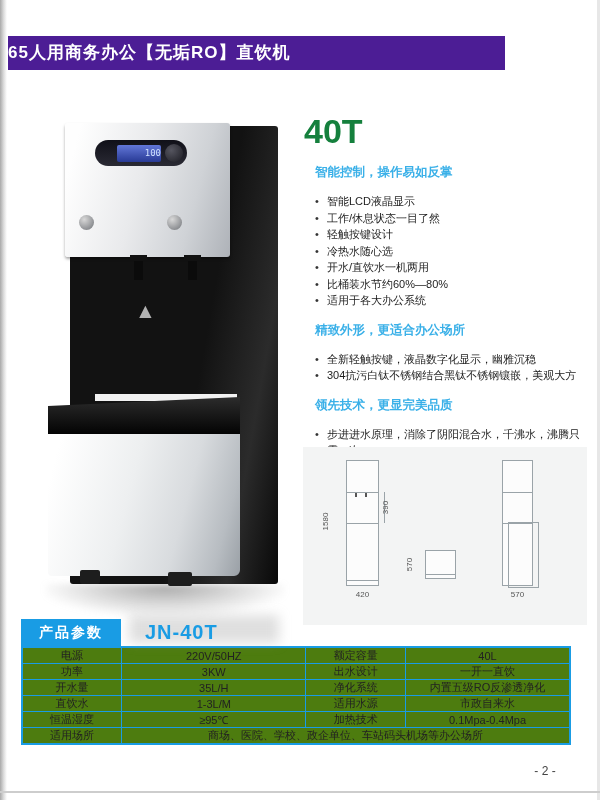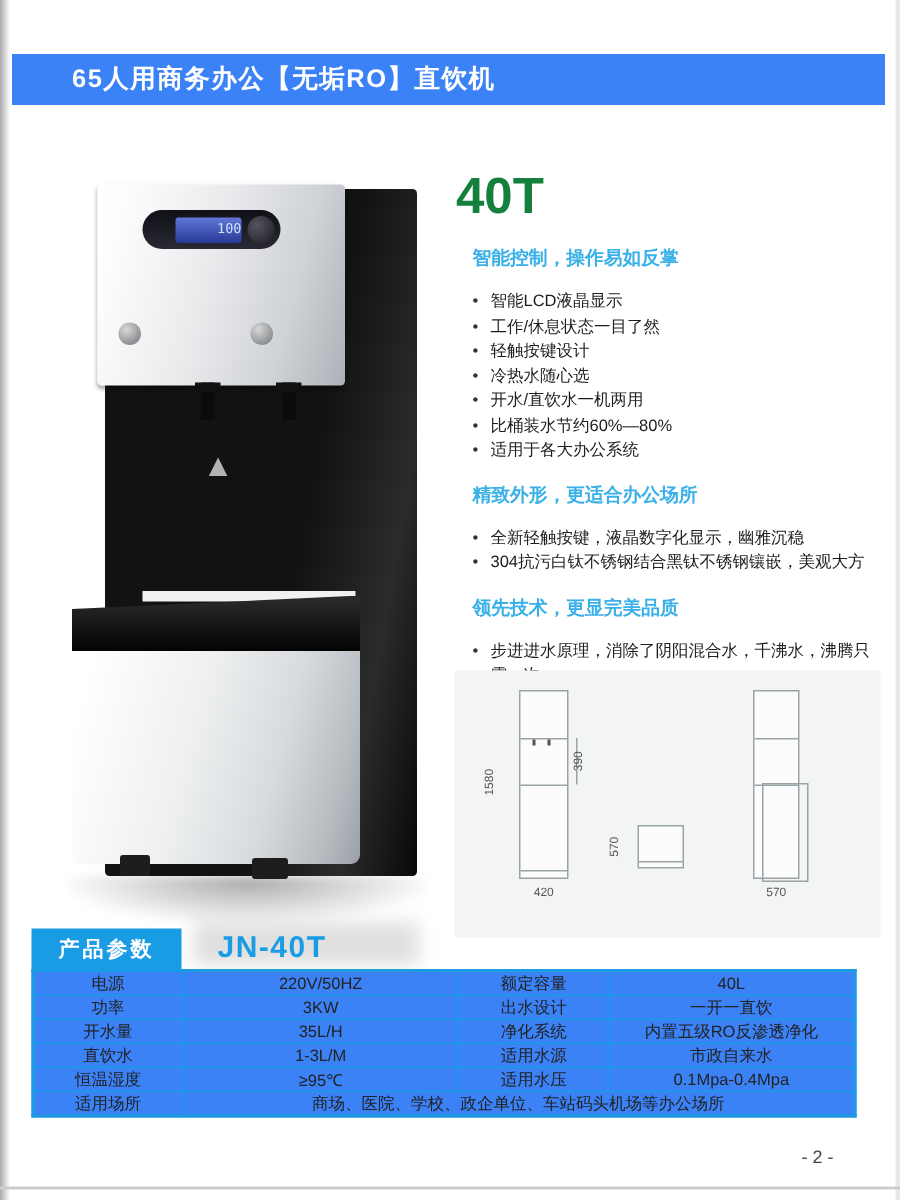--- a/index.html
+++ b/index.html
@@ -4,22 +4,22 @@
 <style>
   html,body{margin:0;padding:0;background:#ffffff;}
   .page{position:relative;width:600px;height:800px;background:#fff;overflow:hidden;
         font-family:"Liberation Sans",sans-serif;}
   .edge-left{position:absolute;left:0;top:0;width:7px;height:100%;
         background:linear-gradient(to right,#a9a9a9,#dedede 55%,#fff);}
   .edge-right{position:absolute;right:0;top:0;width:3px;height:100%;background:#e7e7e7;}
   .edge-bottom{position:absolute;left:0;top:791px;width:100%;height:2px;background:#cdcdcd;}
 
   
-  .banner{position:absolute;left:8px;top:36px;width:582px;height:34px;background:#3b82f6;
-        color:#fff;font-weight:bold;font-size:17px;line-height:34px;padding-left:40px;
+  .banner{position:absolute;left:8px;top:36px;width:497px;height:34px;background:#4c1d95;
+        color:#fff;font-weight:bold;font-size:17px;line-height:34px;
         box-sizing:border-box;letter-spacing:1px;}
 
   
   .device{position:absolute;left:40px;top:105px;width:255px;height:512px;}
   .tower{position:absolute;left:30px;top:21px;width:208px;height:458px;
         background:linear-gradient(100deg,#121212 60%,#2b2b2b 82%,#080808);border-radius:3px;}
   .head{position:absolute;left:25px;top:18px;width:165px;height:134px;
         background:linear-gradient(105deg,#fefefe 8%,#e9eaec 45%,#cfd2d6 75%,#aeb2b8);
         border-radius:3px;box-shadow:0 2px 3px rgba(0,0,0,.35);}
   .lcd{position:absolute;left:30px;top:17px;width:92px;height:26px;border-radius:13px;
@@ -72,21 +72,21 @@
   .brk{position:absolute;left:81px;top:45px;height:31px;border-left:1px solid #9aa3a8;}
 
   
   .specs{position:absolute;left:21px;top:619px;width:598px;}
   .smudge{position:absolute;left:108px;top:-4px;width:150px;height:28px;background:rgba(150,150,150,.3);
         filter:blur(6px);}
   .tab{position:relative;width:100px;height:27px;background:#199ce4;color:#fff;font-weight:bold;
         font-size:14px;text-align:center;line-height:27px;letter-spacing:2px;}
   .model-code{position:absolute;left:124px;top:2px;color:#199ce4;font-size:20px;font-weight:bold;
         letter-spacing:1px;}
-  table.spec{border-collapse:collapse;width:550px;border:2px solid #199ce4;background:#3b82f6;}
+  table.spec{border-collapse:collapse;width:550px;border:2px solid #199ce4;background:#4d7c0f;}
   table.spec td{border:1px solid #199ce4;font-size:11px;color:#222;text-align:center;
         height:15px;padding:0 2px;}
   .pagenum{position:absolute;left:515px;top:764px;width:60px;text-align:center;
         font-size:12px;color:#444;}
 </style>
 </head>
 <body>
 
 <div class="page">
   <div class="edge-left"></div>
@@ -204,21 +204,21 @@
         </tr>
         <tr>
           <td>直饮水</td>
           <td>1-3L/M</td>
           <td>适用水源</td>
           <td>市政自来水</td>
         </tr>
         <tr>
           <td>恒温湿度</td>
           <td>≥95℃</td>
-          <td>适用水压</td>
+          <td>加热技术</td>
           <td>0.1Mpa-0.4Mpa</td>
         </tr>
         <tr>
           <td>适用场所</td>
           <td colspan="3">商场、医院、学校、政企单位、车站码头机场等办公场所</td>
         </tr>
       </tbody>
     </table>
   </div>
 

